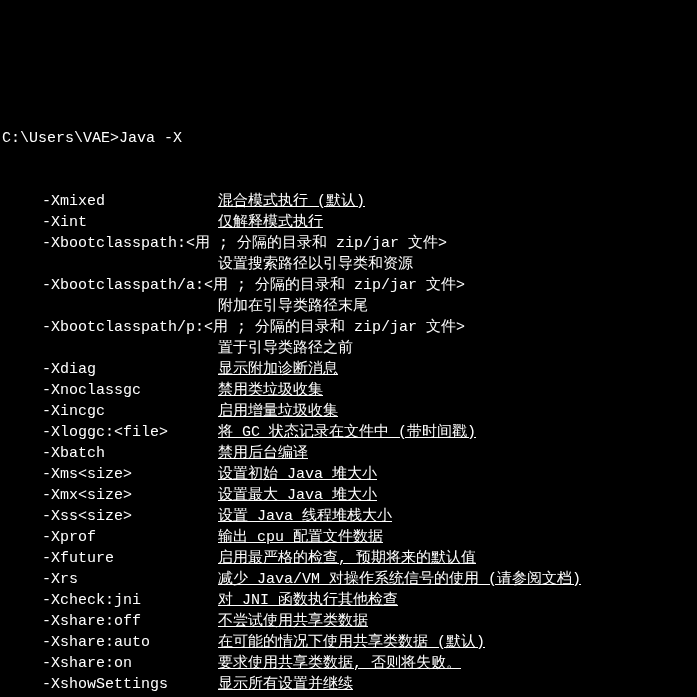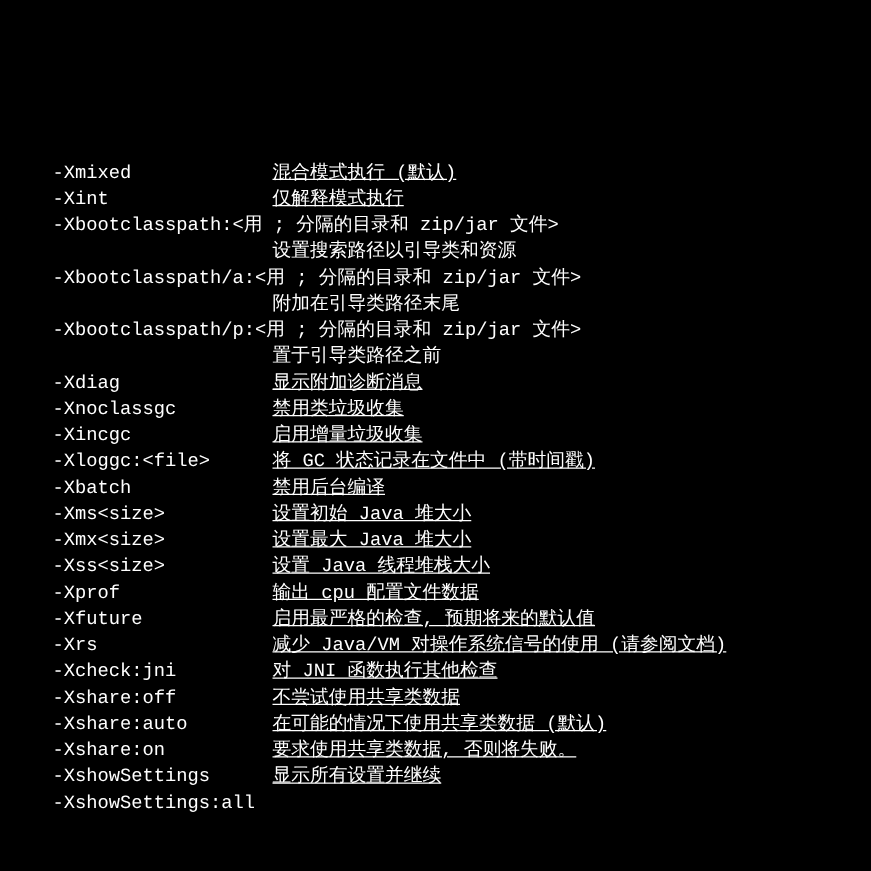--- a/index.html
+++ b/index.html
@@ -43,18 +43,19 @@
     .desc-only {
       padding-left: 216px;
     }
   </style>
 </head>
 <body>
 
 
 
 <div class="terminal">
+  <div class="prompt-line"><span>C:\Users\VAE&gt;Java -X</span></div>
   <div id="options-container"><div class="option-row"><span class="indent">    </span><span class="opt-name">-Xmixed</span><span class="opt-desc">混合模式执行 (默认)</span></div><div class="option-row"><span class="indent">    </span><span class="opt-name">-Xint</span><span class="opt-desc">仅解释模式执行</span></div><div class="option-row"><span class="indent">    </span><span>-Xbootclasspath:&lt;用 ; 分隔的目录和 zip/jar 文件&gt;</span></div><div class="desc-only">设置搜索路径以引导类和资源</div><div class="option-row"><span class="indent">    </span><span>-Xbootclasspath/a:&lt;用 ; 分隔的目录和 zip/jar 文件&gt;</span></div><div class="desc-only">附加在引导类路径末尾</div><div class="option-row"><span class="indent">    </span><span>-Xbootclasspath/p:&lt;用 ; 分隔的目录和 zip/jar 文件&gt;</span></div><div class="desc-only">置于引导类路径之前</div><div class="option-row"><span class="indent">    </span><span class="opt-name">-Xdiag</span><span class="opt-desc">显示附加诊断消息</span></div><div class="option-row"><span class="indent">    </span><span class="opt-name">-Xnoclassgc</span><span class="opt-desc">禁用类垃圾收集</span></div><div class="option-row"><span class="indent">    </span><span class="opt-name">-Xincgc</span><span class="opt-desc">启用增量垃圾收集</span></div><div class="option-row"><span class="indent">    </span><span class="opt-name">-Xloggc:&lt;file&gt;</span><span class="opt-desc">将 GC 状态记录在文件中 (带时间戳)</span></div><div class="option-row"><span class="indent">    </span><span class="opt-name">-Xbatch</span><span class="opt-desc">禁用后台编译</span></div><div class="option-row"><span class="indent">    </span><span class="opt-name">-Xms&lt;size&gt;</span><span class="opt-desc">设置初始 Java 堆大小</span></div><div class="option-row"><span class="indent">    </span><span class="opt-name">-Xmx&lt;size&gt;</span><span class="opt-desc">设置最大 Java 堆大小</span></div><div class="option-row"><span class="indent">    </span><span class="opt-name">-Xss&lt;size&gt;</span><span class="opt-desc">设置 Java 线程堆栈大小</span></div><div class="option-row"><span class="indent">    </span><span class="opt-name">-Xprof</span><span class="opt-desc">输出 cpu 配置文件数据</span></div><div class="option-row"><span class="indent">    </span><span class="opt-name">-Xfuture</span><span class="opt-desc">启用最严格的检查, 预期将来的默认值</span></div><div class="option-row"><span class="indent">    </span><span class="opt-name">-Xrs</span><span class="opt-desc">减少 Java/VM 对操作系统信号的使用 (请参阅文档)</span></div><div class="option-row"><span class="indent">    </span><span class="opt-name">-Xcheck:jni</span><span class="opt-desc">对 JNI 函数执行其他检查</span></div><div class="option-row"><span class="indent">    </span><span class="opt-name">-Xshare:off</span><span class="opt-desc">不尝试使用共享类数据</span></div><div class="option-row"><span class="indent">    </span><span class="opt-name">-Xshare:auto</span><span class="opt-desc">在可能的情况下使用共享类数据 (默认)</span></div><div class="option-row"><span class="indent">    </span><span class="opt-name">-Xshare:on</span><span class="opt-desc">要求使用共享类数据, 否则将失败。</span></div><div class="option-row"><span class="indent">    </span><span class="opt-name">-XshowSettings</span><span class="opt-desc">显示所有设置并继续</span></div><div class="option-row"><span class="indent">    </span><span>-XshowSettings:all</span></div></div>
   
 </div>
 
 
 
 
 </body></html>

